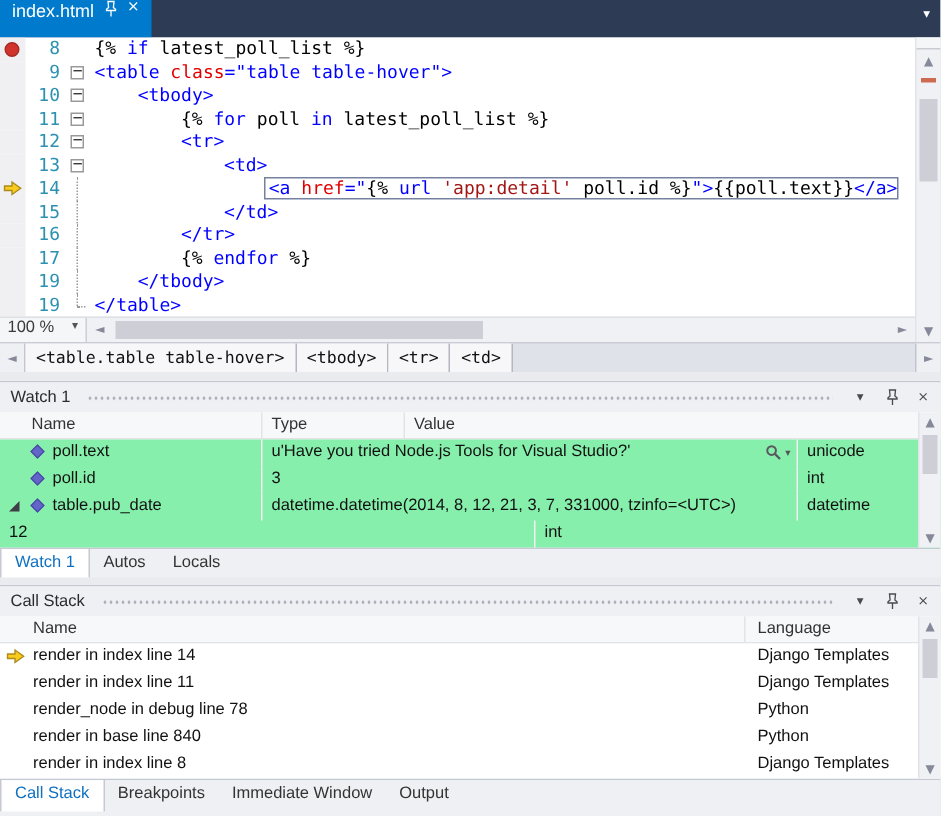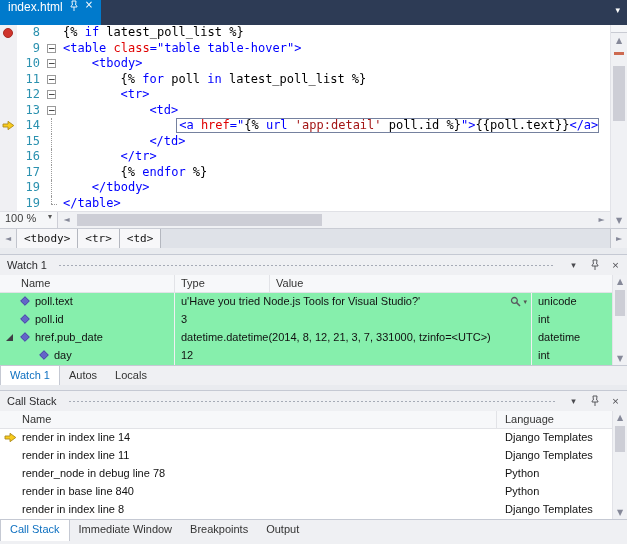--- a/index.html
+++ b/index.html
@@ -149,20 +149,21 @@
   <div class="harrow sarrow">◄</div>
   <div class="htrack">
     <div class="hthumb"></div>
   </div>
   <div class="harrow sarrow">►</div>
 </div>
 
 <div id="crumbs">
   <div class="carrow sarrow">◄</div>
   <div id="crumb-items" style="display:flex">
+      <span class="crumb">&lt;table.table table-hover&gt;</span>
       <span class="crumb">&lt;tbody&gt;</span>
       <span class="crumb">&lt;tr&gt;</span>
       <span class="crumb">&lt;td&gt;</span>
     </div>
   <div class="carrow right sarrow">►</div>
 </div>
 
 <div id="watch" class="panel">
   <div class="twtitle">
     <span>Watch 1</span>
@@ -201,30 +202,26 @@
           <span class="vicon" style="left: 21px;"></span>
           <span class="nametext" style="left: 35px;">poll.id</span>
         </div>
         <div class="gc-value"><span>3</span></div>
         <div class="gc-type"><span>int</span></div>
       </div>
       <div class="grow">
         <div class="gc-name">
           <span class="exp"></span>
           <span class="vicon" style="left: 21px;"></span>
-          <span class="nametext" style="left: 35px;">href.pub_date</span>
+          <span class="nametext" style="left: 35px;">table.pub_date</span>
         </div>
         <div class="gc-value"><span>datetime.datetime(2014, 8, 12, 21, 3, 7, 331000, tzinfo=&lt;UTC&gt;)</span></div>
         <div class="gc-type"><span>datetime</span></div>
       </div>
       <div class="grow">
-        <div class="gc-name">
-          <span class="vicon" style="left: 40px;"></span>
-          <span class="nametext" style="left: 54px;">day</span>
-        </div>
         <div class="gc-value"><span>12</span></div>
         <div class="gc-type"><span>int</span></div>
       </div>
     </div>
   <div id="wscroll" class="sidescroll">
     <div class="sarrow">▲</div>
     <div class="vtrack">
         <div class="sthumb"></div>
       </div>
     <div class="sarrow">▼</div>
@@ -279,17 +276,17 @@
     </div>
   <div id="cscroll" class="sidescroll">
     <div class="sarrow">▲</div>
     <div class="vtrack">
         <div class="sthumb"></div>
       </div>
     <div class="sarrow">▼</div>
   </div>
   <div class="ttabs" id="cs-tabs">
       <span class="ttab active">Call Stack</span>
+      <span class="ttab">Breakpoints</span>
       <span class="ttab">Immediate Window</span>
-      <span class="ttab">Breakpoints</span>
       <span class="ttab">Output</span>
     </div>
 </div>
 
 </body></html>

